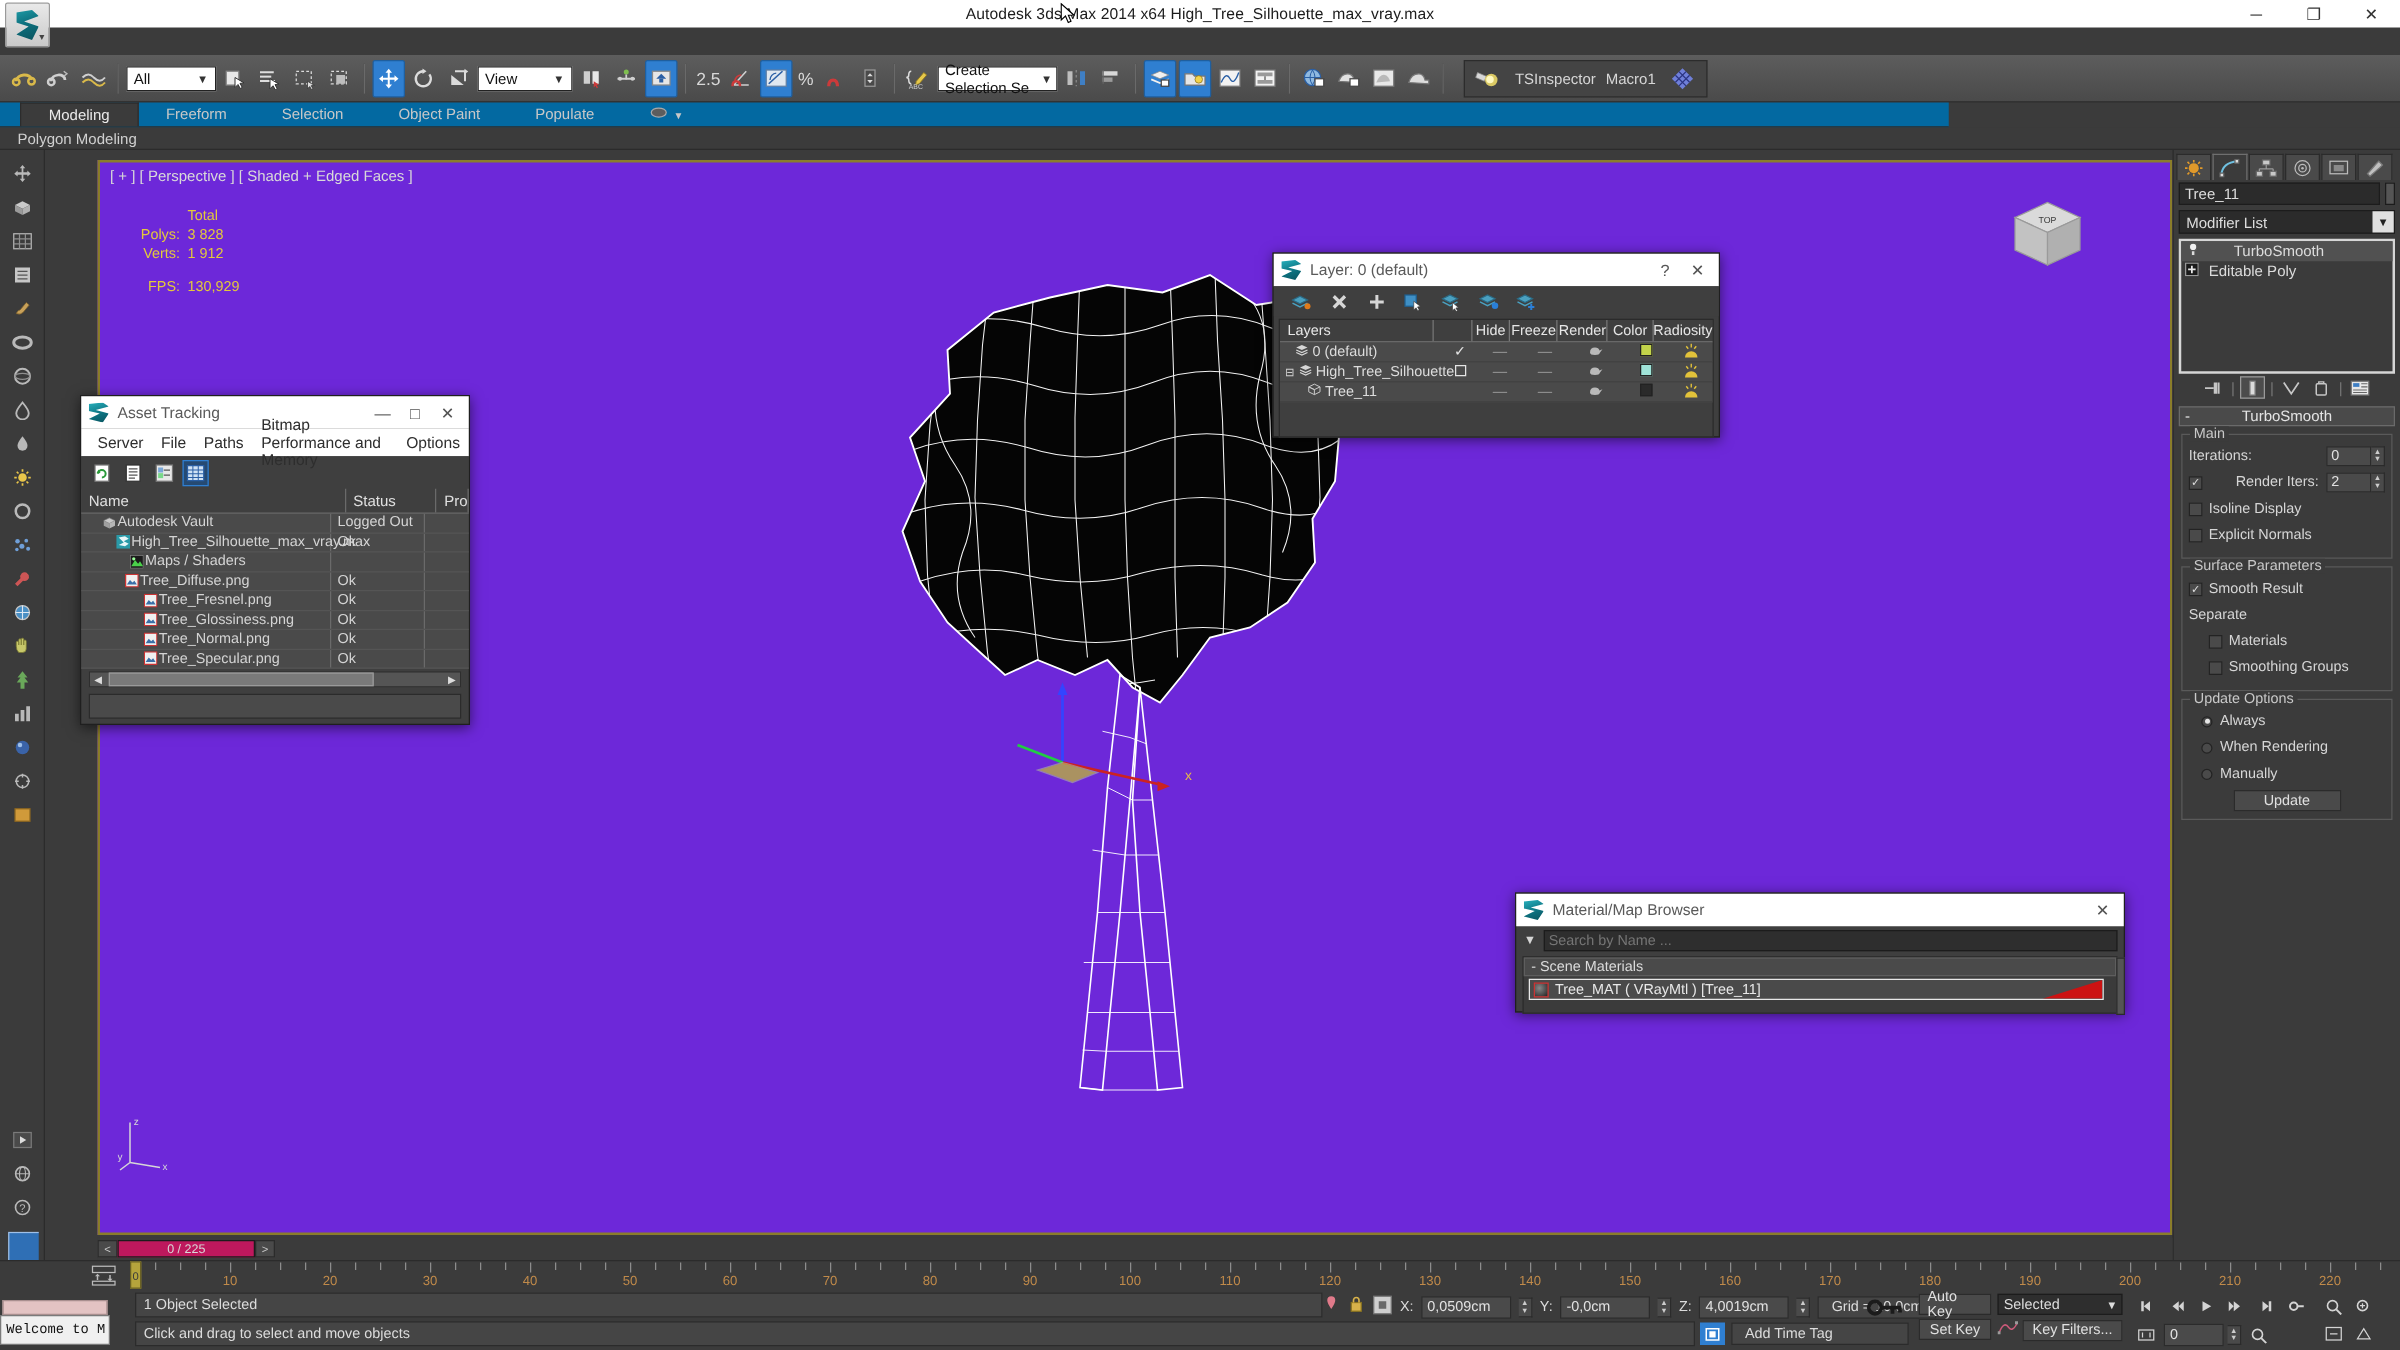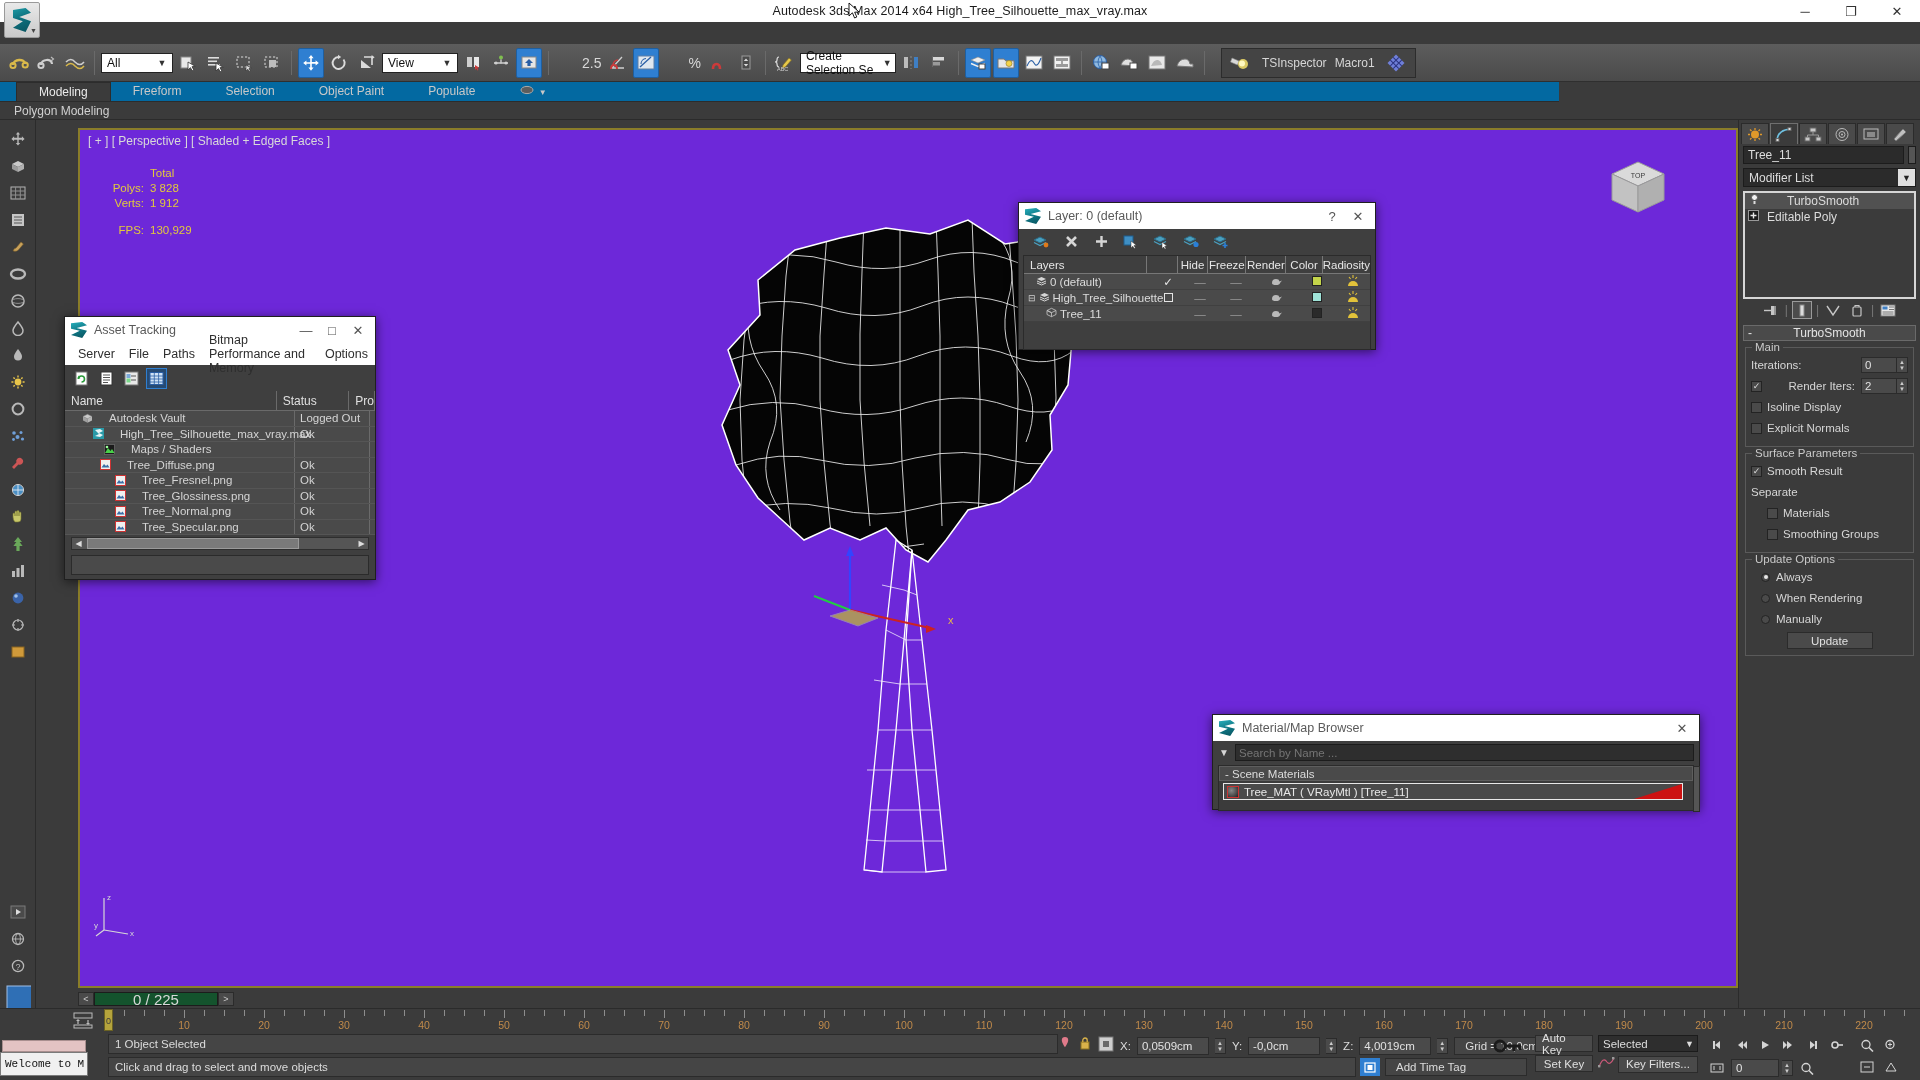--- a/index.html
+++ b/index.html
@@ -56,21 +56,21 @@
   .tb{ width:26px; height:30px; display:flex;align-items:center;justify-content:center;
        position:relative; border:1px solid transparent; border-radius:2px;}
   .tb.on{ background:#2f7fd1; border-color:#1f5f9f;}
   .tb svg{ display:block; }
   .tbsep{ width:1px;height:24px;background:#3a3a3a;margin:0 4px;border-right:1px solid #6a6a6a;}
   .combo{
     height:20px; background:#fff; color:#111; border:1px solid #222;
     display:flex;align-items:center; font-size:12px; padding:0 2px 0 5px; position:relative;
   }
   .combo .arw{ margin-left:auto; width:16px;text-align:center; color:#333; font-size:9px;}
-  .tbtxt{ color:#d8d8d8; font-size:14px; padding:0 2px;margin-left:25px;}
+  .tbtxt{ color:#d8d8d8; font-size:14px; padding:0 2px;}
 
   
   .ribbon{
     position:absolute; left:0; top:82px; width:1559px; height:20px;
     background:#0369a1; display:flex; align-items:center; padding-left:16px;
     border-bottom:1px solid #2c2c2c;
   }
   .rtab{ padding:0 22px; height:19px; line-height:19px; font-size:12px; color:#c8c8c8;}
   .rtab.active{ background:#3b3b3b; color:#eaeaea; border:1px solid #2c2c2c; border-bottom:none;}
   .ribbon2{
@@ -116,21 +116,21 @@
   .dlg-tools{ height:26px; background:#3f3f3f; display:flex; align-items:center; padding-left:6px; gap:4px;}
   .dtool{ width:21px;height:21px;display:flex;align-items:center;justify-content:center;border:1px solid transparent;}
   .dtool.on{ border:1px solid #2f7fd1; background:#264a72;}
 
   
   .at-head{ display:flex; height:20px; background:#3f3f3f; border-bottom:1px solid #6a6a6a;
             font-size:12px; color:#e0e0e0; }
   .at-head div{ border-right:1px solid #6a6a6a; padding-left:6px; line-height:20px; }
   .at-row{ display:flex; height:15.5px; font-size:11.5px; color:#d4d4d4;
            border-bottom:1px solid #555; }
-  .at-row .nm{ width:230px; border-right:1px solid #6a6a6a; display:flex; align-items:center; gap:16px;}
+  .at-row .nm{ width:200px; border-right:1px solid #6a6a6a; display:flex; align-items:center; gap:1px;}
   .at-row .st{ width:75px; border-right:1px solid #6a6a6a; padding-left:5px; line-height:15px;}
   .at-row .pr{ flex:1; }
   .mini-ic{ width:11px;height:11px; display:inline-block; flex:none;}
 
   .hscroll{ height:13px; background:#555; border:1px solid #2e2e2e; display:flex; align-items:center;}
   .hs-arrow{ width:13px;height:11px; color:#ddd; font-size:8px; display:flex;align-items:center;justify-content:center;}
   .hs-thumb{ height:11px; background:#7a7a7a; border:1px solid #9a9a9a;}
 
   
   .ly-head{ display:flex; height:18px; background:#3f3f3f; font-size:11.5px; color:#e6e6e6;
@@ -188,22 +188,22 @@
   .rb i{ width:4px;height:4px;border-radius:50%;background:#e6e6e6;display:none;}
   .rb.on i{ display:block;}
   .updbtn{ width:86px;height:17px;margin:4px auto 0 auto; background:#4a4a4a;border:1px solid #2b2b2b;
            font-size:11.5px;color:#e0e0e0; display:flex;align-items:center;justify-content:center;}
 
   
   .timeline{ position:absolute; left:78px; top:990px; width:1660px; height:18px;
              background:#3b3b3b; display:flex; align-items:center; }
   .tl-arrow{ width:16px;height:14px;border:1px solid #2b2b2b;background:#4a4a4a;color:#ccc;font-size:9px;
              display:flex;align-items:center;justify-content:center;}
-  .tl-field{ width:124px;height:14px;background:#14532d;border:1px solid #1c1c1c;color:#d8d8d8;
-             font-size:15px;display:flex;align-items:center;justify-content:center;}
+  .tl-field{ width:110px;height:14px;background:#be185d;border:1px solid #1c1c1c;color:#d8d8d8;
+             font-size:10px;display:flex;align-items:center;justify-content:center;}
   .trackbar{ position:absolute; left:0; top:1008px; width:1920px; height:24px; background:#3b3b3b;
              border-top:1px solid #2b2b2b; overflow:hidden;}
   .tickrow{ position:absolute; left:104px; top:0; right:0; height:24px;}
   .tick{ position:absolute; top:1px; width:1px; height:6px; background:#8d8d8d;}
   .tick.maj{ height:8px;}
   .ticklbl{ position:absolute; top:10px; font-size:10.5px; color:#c08a4a; transform:translateX(-50%);}
   .slider{ position:absolute; top:0; width:9px; height:22px; background:#b5a43c; border:1px solid #6b6223;}
   .slider span{ color:#3b3b3b; font-size:9px; display:block; text-align:center; line-height:22px;}
 
   

